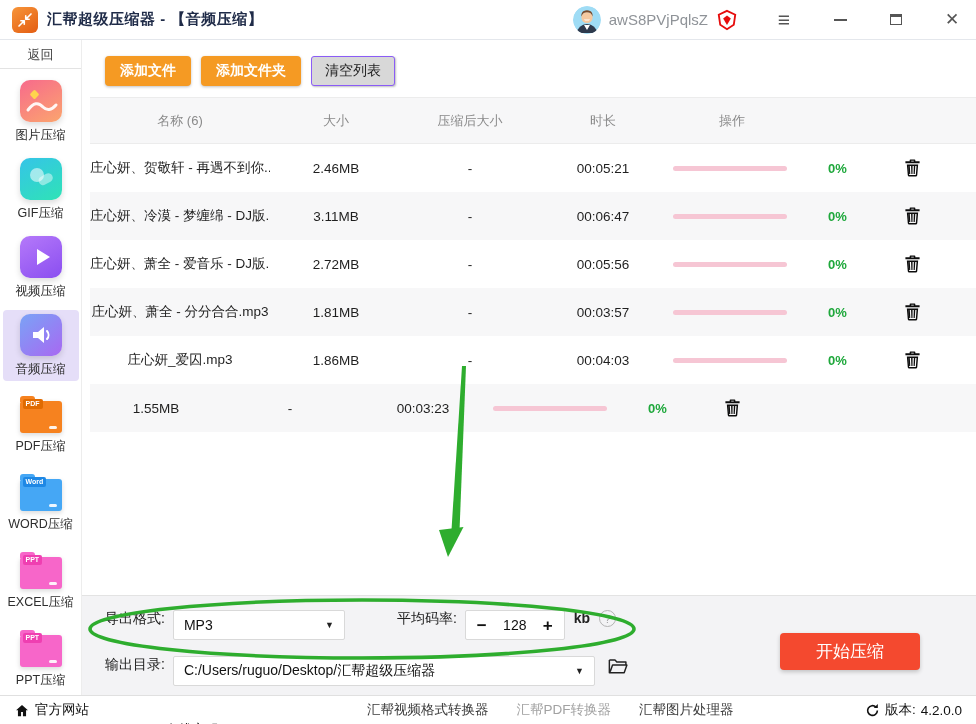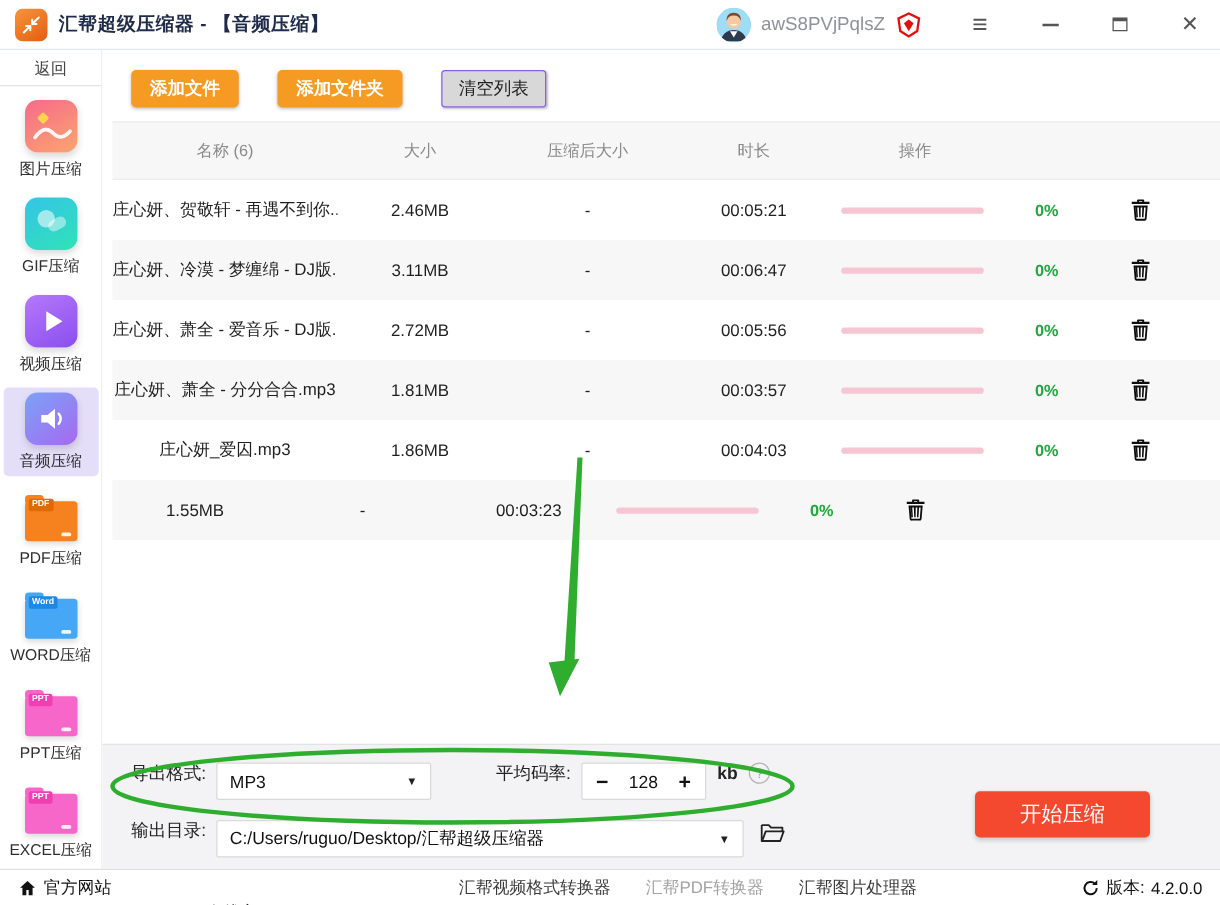--- a/index.html
+++ b/index.html
@@ -46,21 +46,21 @@
   .folder .tag { position:absolute; top:-2px; left:3px; font-size:7px; font-weight:bold;
     color:#fff; background:var(--t,#00000030); padding:1px 3px; border-radius:2px; line-height:8px; }
   .folder .dash { position:absolute; right:5px; bottom:4px; width:8px; height:3px;
     border-radius:2px; background:rgba(255,255,255,.9); }
   .f-pdf  { --c:#f6821f; --t:#e06a00; }
   .f-word { --c:#45a7f5; --t:#1e88e5; }
   .f-ppt  { --c:#f766c9; --t:#ef3fb1; }
 
   
   .main { flex:1; position:relative; background:#fff; }
-  .toolbar { padding:16px 0 0 23px; display:flex; gap:31px; }
+  .toolbar { padding:16px 0 0 23px; display:flex; gap:10px; }
   .btn-orange { background:#f59a23; color:#fff; font-weight:bold; font-size:14px;
     border:none; border-radius:4px; padding:6px 15px; box-shadow:0 1px 3px rgba(0,0,0,.25); }
   .btn-gray { background:#d8d8d8; color:#1e1e1e; font-size:14px; border:1px solid #8b5cf6;
     border-radius:3px; padding:5px 13px; box-shadow:1px 1px 2px rgba(0,0,0,.25); }
 
   .ftable { margin:11px 0 0 8px; width:886px; }
   .thead { display:flex; align-items:center; height:47px; background:#f7f7f8;
     border-top:1px solid #ececec; border-bottom:1px solid #ececec; color:#8a8a8a; font-size:13px; }
   .trow { display:flex; align-items:center; height:48px; font-size:13.5px; color:#1f1f1f; }
   .trow:nth-child(even) { background:#f7f7f8; }
@@ -216,29 +216,29 @@
           <span class="dash"></span>
         </span>
         <span class="side-label">WORD压缩</span>
       </div>
 
       <div class="side-item">
         <span class="folder f-ppt">
           <span class="tag">PPT</span>
           <span class="dash"></span>
         </span>
-        <span class="side-label">PPT压缩</span>
+        <span class="side-label">EXCEL压缩</span>
       </div>
 
       <div class="side-item">
         <span class="folder f-ppt">
           <span class="tag">PPT</span>
           <span class="dash"></span>
         </span>
-        <span class="side-label">EXCEL压缩</span>
+        <span class="side-label">PPT压缩</span>
       </div>
     </div>
 
     <div class="main">
       <div class="toolbar">
         <button class="btn-orange">添加文件</button>
         <button class="btn-orange">添加文件夹</button>
         <button class="btn-gray">清空列表</button>
       </div>
 

